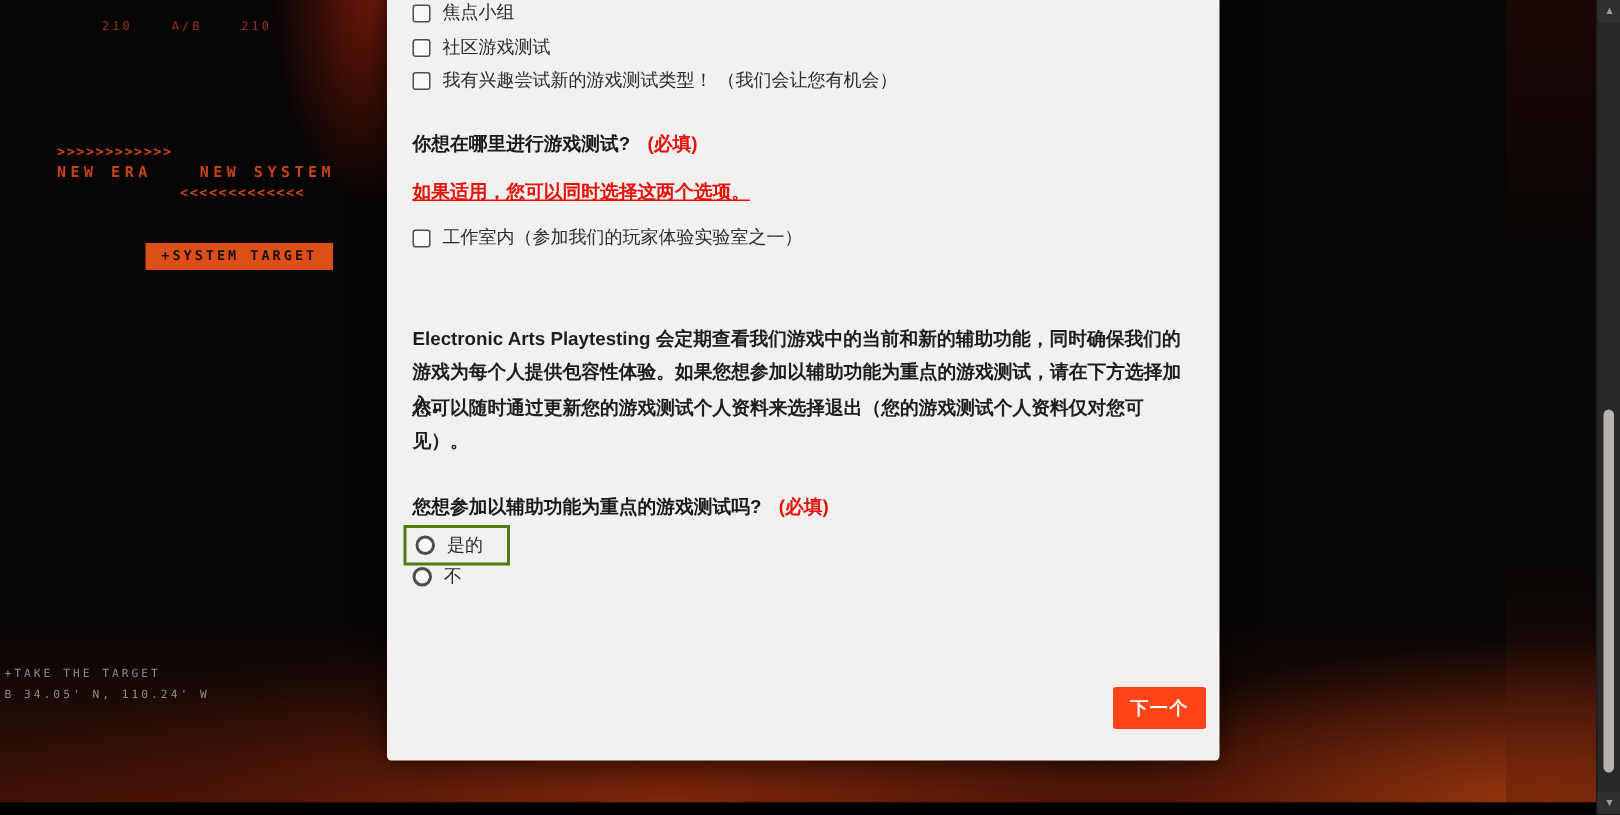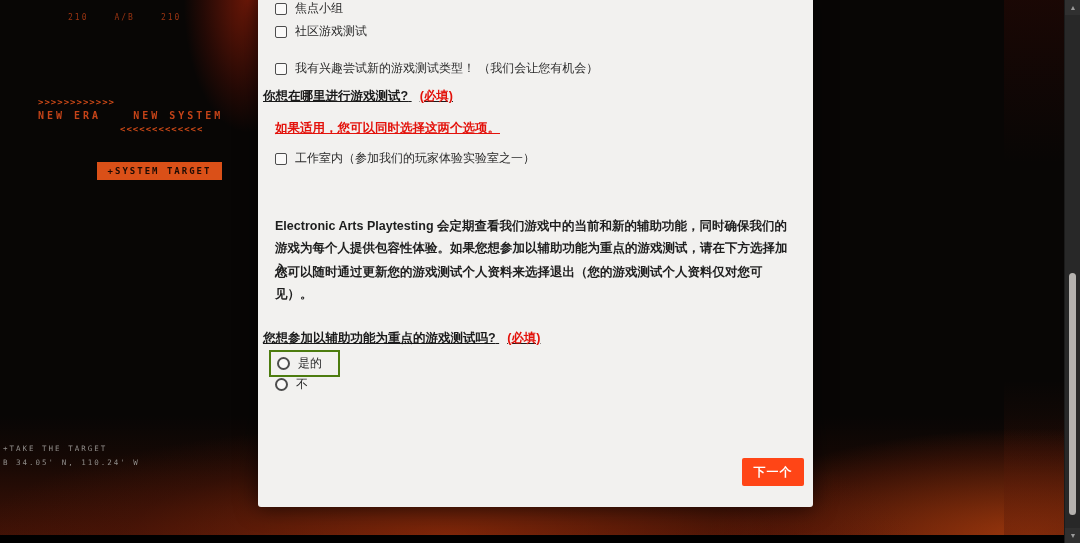--- a/index.html
+++ b/index.html
@@ -36,21 +36,21 @@
   .sb-thumb { position:absolute; right:4px; top:273px; width:7px; height:242px; background:#b5b2af; border-radius:4px; }
 
   
   .panel { position:absolute; left:258px; top:0; width:555px; height:507px; background:#f2f1ef;
     border-radius:0 0 3px 3px; box-shadow:0 0 22px rgba(0,0,0,0.65); }
 
   .cb-row { position:absolute; left:17px; display:flex; align-items:center; gap:8px; }
   .checkbox { width:12px; height:12px; border:1.5px solid #4d4d4d; border-radius:2px; background:#faf9f8; flex:none; }
   .cb-label { font-size:12px; color:#2b2b2b; }
 
-  .q { position:absolute; left:5px; font-size:12.5px; font-weight:bold; color:#1a1a1a;text-decoration:underline; }
+  .q { position:absolute; left:17px; font-size:12.5px; font-weight:bold; color:#1a1a1a; }
   .req { color:#e3120b; margin-left:8px; font-weight:bold; }
   .note-red { position:absolute; left:17px; font-size:12.5px; font-weight:bold; color:#e3120b; }
 
   .para { position:absolute; left:17px; width:522px; font-size:12.5px; font-weight:bold; color:#1e1e1e; line-height:22px; }
   .red-inline { color:#e3120b; }
   .link { color:#1550c8; text-decoration:underline; cursor:pointer; }
 
   .radio-row { position:absolute; display:flex; align-items:center; gap:8px; left:17px; }
   .radio { width:13px; height:13px; border:2px solid #4d4d4d; border-radius:50%; background:#faf9f8; flex:none; }
   .radio-label { font-size:12px; color:#2b2b2b; }
@@ -95,21 +95,21 @@
 <div class="panel">
 
   <div class="cb-row" style="top:0;">
     <span class="checkbox"></span>
     <span class="cb-label">焦点小组</span>
   </div>
   <div class="cb-row" style="top:23px;">
     <span class="checkbox"></span>
     <span class="cb-label">社区游戏测试</span>
   </div>
-  <div class="cb-row" style="top:60px;">
+  <div class="cb-row" style="top:45px;">
     <span class="checkbox"></span>
     <span class="cb-label">我有兴趣尝试新的游戏测试类型！ （我们会让您有机会）</span>
   </div>
 
   <div class="q" style="top:88px;">
     <span>你想在哪里进行游戏测试?</span>
     <span class="req">(必填)</span>
   </div>
   <div class="note-red" style="top:120px;text-decoration:underline;">如果适用，您可以同时选择这两个选项。</div>
 

